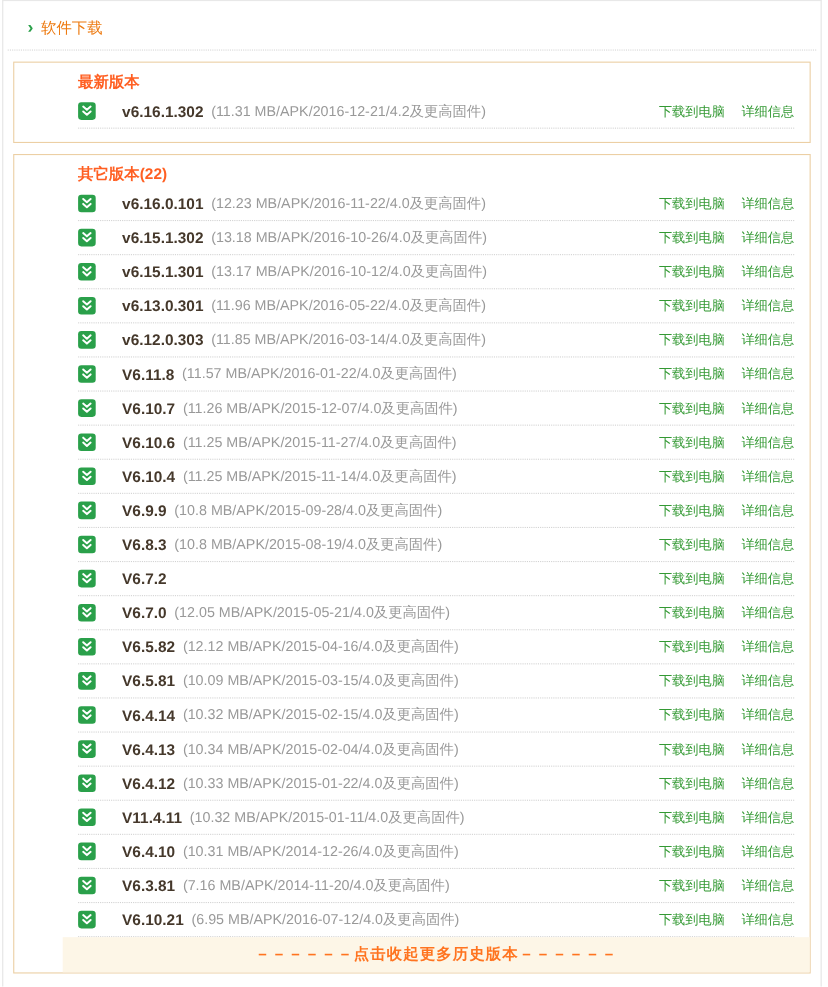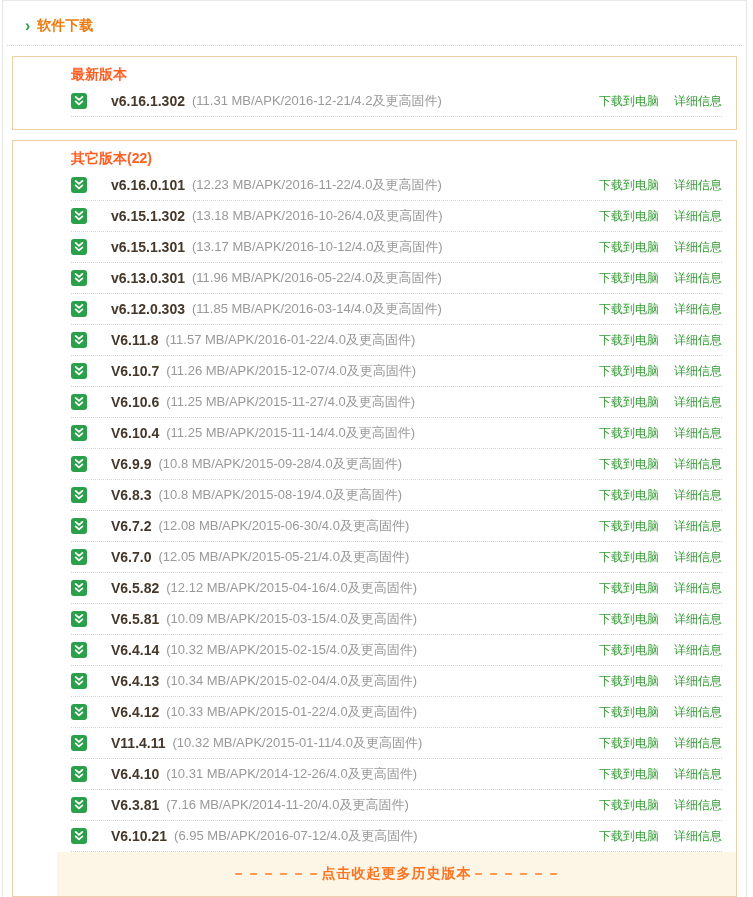--- a/index.html
+++ b/index.html
@@ -31,21 +31,21 @@
   }
   .page-header .chev {
     color: var(--icon_green, #2aa04a);
     font-weight: bold;
     font-size: 16px;
     margin-right: 7px;
     line-height: 1;
   }
   .page-header h2 {
     font-size: 14px;
-    font-weight: bold;
+    font-weight: normal;
     color: var(--header_orange, #ed7b12);
   }
 
   
   .box {
     border: 1px solid #eccfa4;
     margin: 10px 9px 0 9px;
     background: #fff;
     padding-left: 44px;
   }
@@ -98,21 +98,21 @@
     cursor: pointer;
   }
   .row a.link + a.link { margin-left: 15px; }
 
   .box.latest { padding-bottom: 12px; }
   .box.others .rows { padding-bottom: 0; }
 
   
   .collapse-bar {
     background: #fdf6e7;
-    height: 44px;
+    height: 32px;
     display: flex;
     align-items: center;
     justify-content: center;
     cursor: pointer;
   }
   .collapse-bar span {
     font-size: 14px;
     font-weight: bold;
     color: var(--collapse_orange, #ff7420);
     letter-spacing: 1px;
@@ -305,21 +305,20 @@
   </div>
 
   <div class="row">
     <span class="dl-icon">
       <svg width="12" height="12" viewBox="0 0 16 16">
         <path d="M3.5 2.5 L8 6.5 L12.5 2.5" fill="none" stroke="#ffffff" stroke-width="2.4" stroke-linecap="round" stroke-linejoin="round"></path>
         <path d="M3.5 8.5 L8 12.5 L12.5 8.5" fill="none" stroke="#ffffff" stroke-width="2.4" stroke-linecap="round" stroke-linejoin="round"></path>
       </svg>
     </span>
     <span class="ver">V6.7.2</span>
-    <span class="info">(12.08 MB/APK/2015-06-30/4.0及更高固件)</span>
     <span class="spacer"></span>
     <a class="link">下载到电脑</a>
     <a class="link">详细信息</a>
   </div>
 
   <div class="row">
     <span class="dl-icon">
       <svg width="12" height="12" viewBox="0 0 16 16">
         <path d="M3.5 2.5 L8 6.5 L12.5 2.5" fill="none" stroke="#ffffff" stroke-width="2.4" stroke-linecap="round" stroke-linejoin="round"></path>
         <path d="M3.5 8.5 L8 12.5 L12.5 8.5" fill="none" stroke="#ffffff" stroke-width="2.4" stroke-linecap="round" stroke-linejoin="round"></path>

